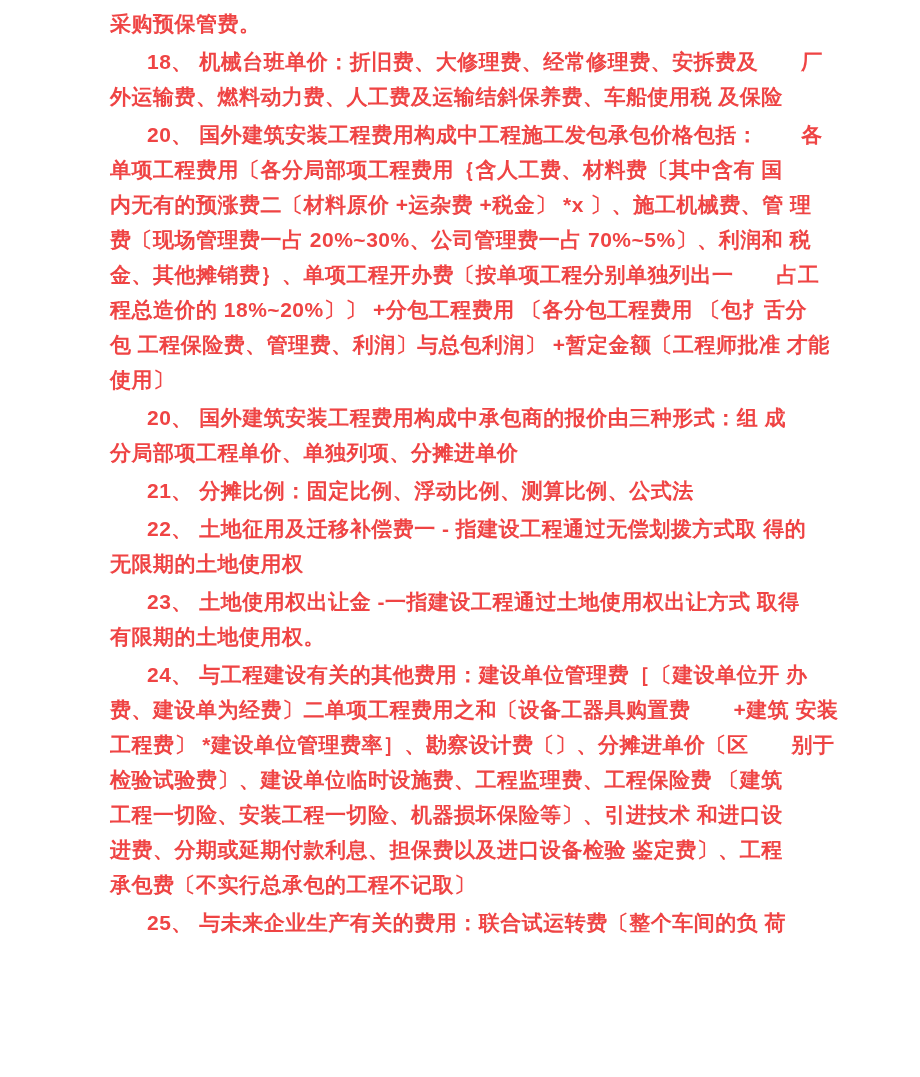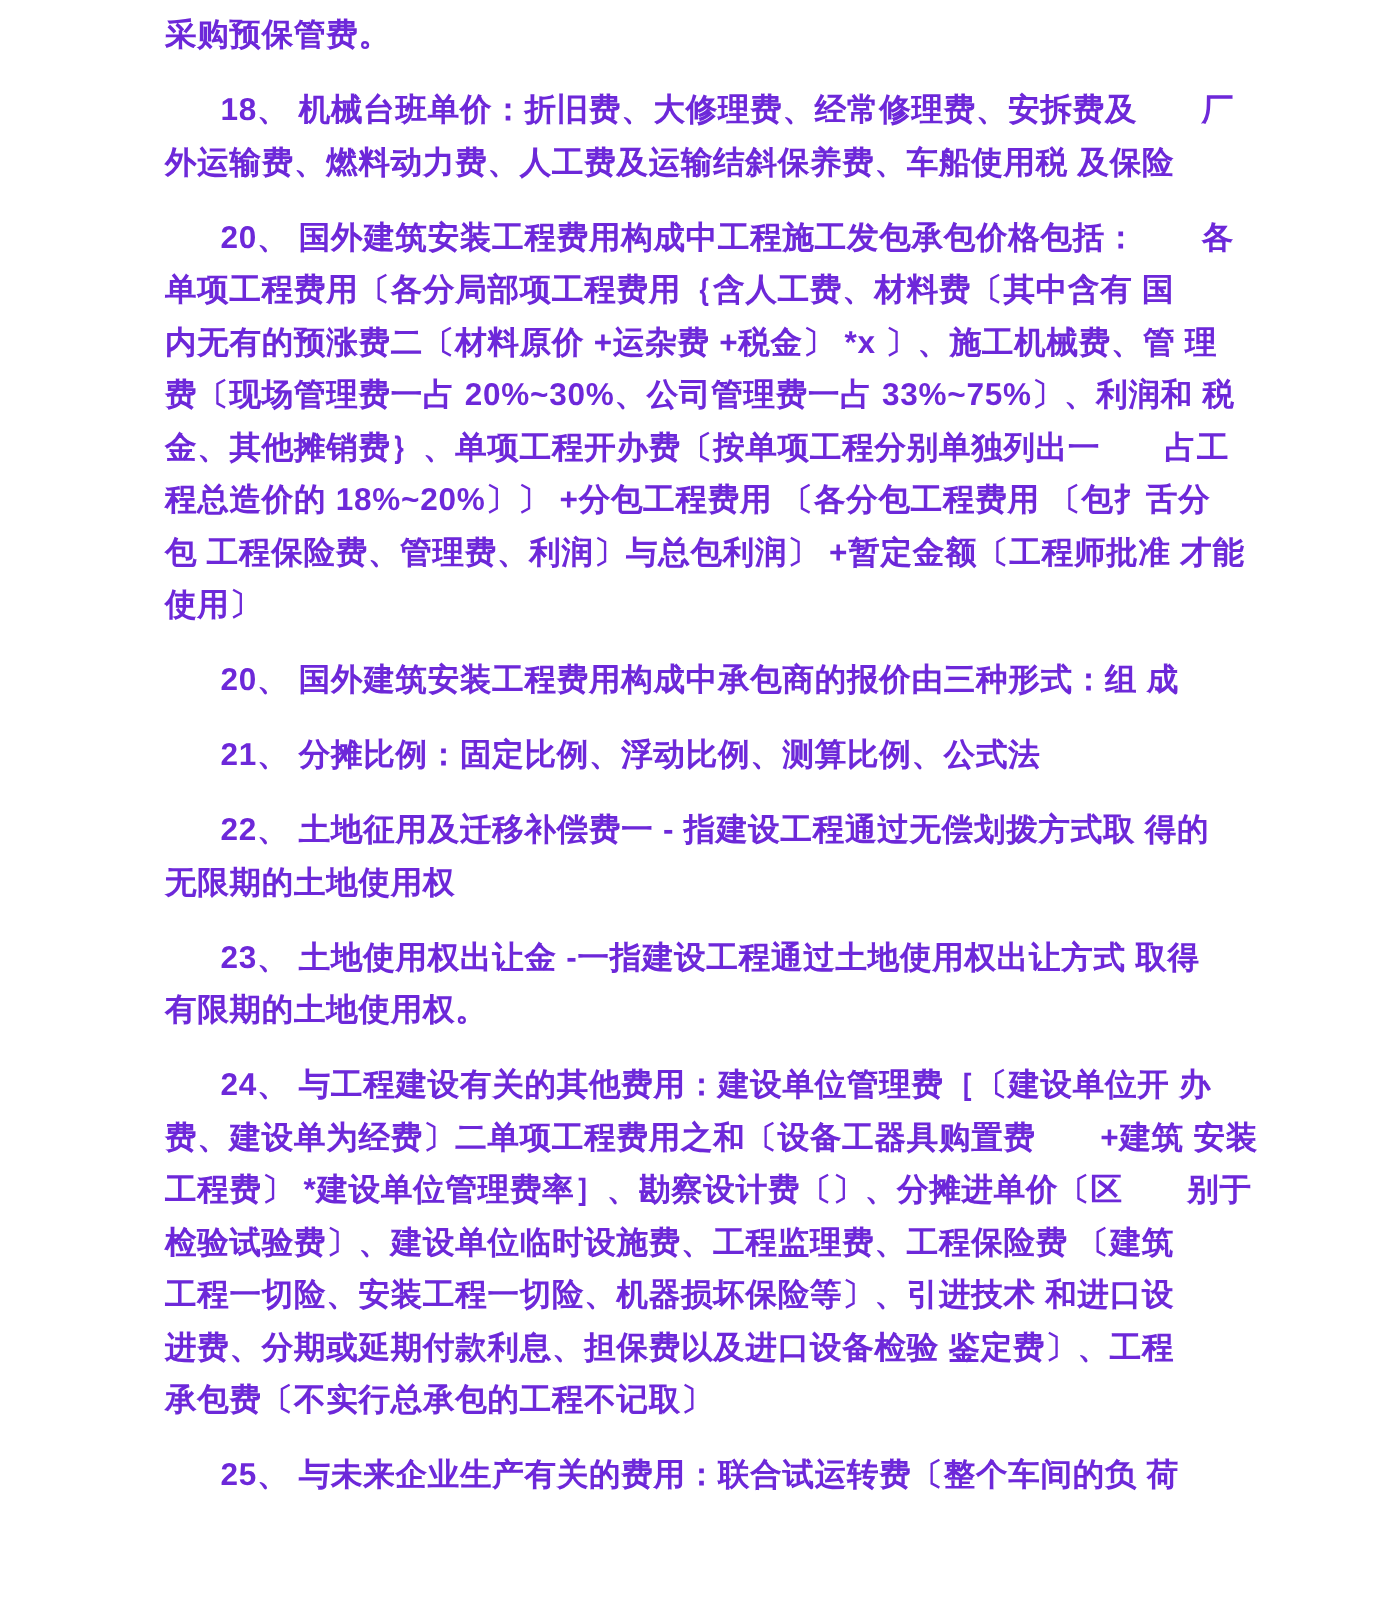--- a/index.html
+++ b/index.html
@@ -11,27 +11,27 @@
   }
   .page {
     box-sizing: border-box;
     width: 920px;
     height: 1077px;
     padding: 6px 108px 0 110px;
     overflow: hidden;
     background: #ffffff;
   }
   .para { margin: 0; }
-  .para + .para { margin-top: 15px; }
+  .para + .para { margin-top: 3px; }
   .line {
     height: 35px;
     line-height: 35px;
     font-size: 21px;
     font-weight: 600;
-    color: #6d28d9;
+    color: #ef4444;
     white-space: pre;
     letter-spacing: 0.5px;
   }
   .line.first-indent { text-indent: 37px; }
 </style>
 </head>
 <body>
 
 <div class="page">
 
@@ -41,29 +41,30 @@
 
   <div class="para">
     <div class="line first-indent">18、 机械台班单价：折旧费、大修理费、经常修理费、安拆费及　　厂</div>
     <div class="line">外运输费、燃料动力费、人工费及运输结斜保养费、车船使用税 及保险</div>
   </div>
 
   <div class="para">
     <div class="line first-indent">20、 国外建筑安装工程费用构成中工程施工发包承包价格包括：　　各</div>
     <div class="line">单项工程费用〔各分局部项工程费用｛含人工费、材料费〔其中含有 国</div>
     <div class="line">内无有的预涨费二〔材料原价 +运杂费 +税金〕 *x 〕、施工机械费、管 理</div>
-    <div class="line">费〔现场管理费一占 20%~30%、公司管理费一占 33%~75%〕、利润和 税</div>
+    <div class="line">费〔现场管理费一占 20%~30%、公司管理费一占 70%~5%〕、利润和 税</div>
     <div class="line">金、其他摊销费｝、单项工程开办费〔按单项工程分别单独列出一　　占工</div>
     <div class="line">程总造价的 18%~20%〕〕 +分包工程费用 〔各分包工程费用 〔包扌舌分</div>
     <div class="line">包 工程保险费、管理费、利润〕与总包利润〕 +暂定金额〔工程师批准 才能</div>
     <div class="line">使用〕</div>
   </div>
 
   <div class="para">
     <div class="line first-indent">20、 国外建筑安装工程费用构成中承包商的报价由三种形式：组 成</div>
+    <div class="line">分局部项工程单价、单独列项、分摊进单价</div>
   </div>
 
   <div class="para">
     <div class="line first-indent">21、 分摊比例：固定比例、浮动比例、测算比例、公式法</div>
   </div>
 
   <div class="para">
     <div class="line first-indent">22、 土地征用及迁移补偿费一 - 指建设工程通过无偿划拨方式取 得的</div>
     <div class="line">无限期的土地使用权</div>
   </div>

